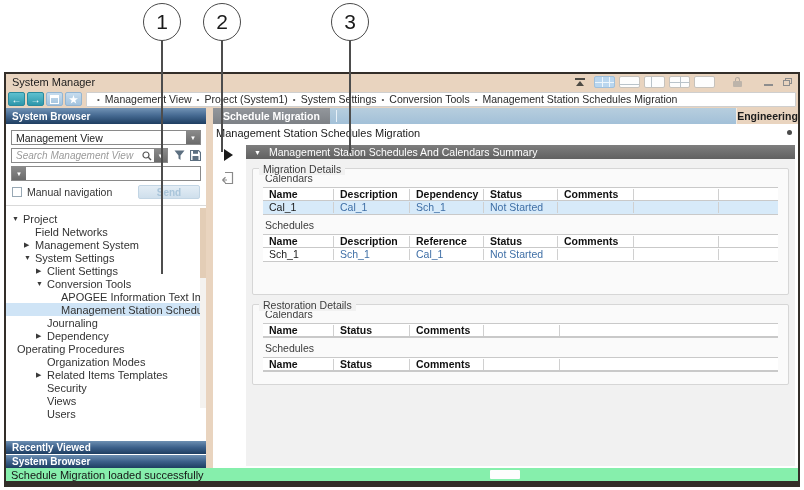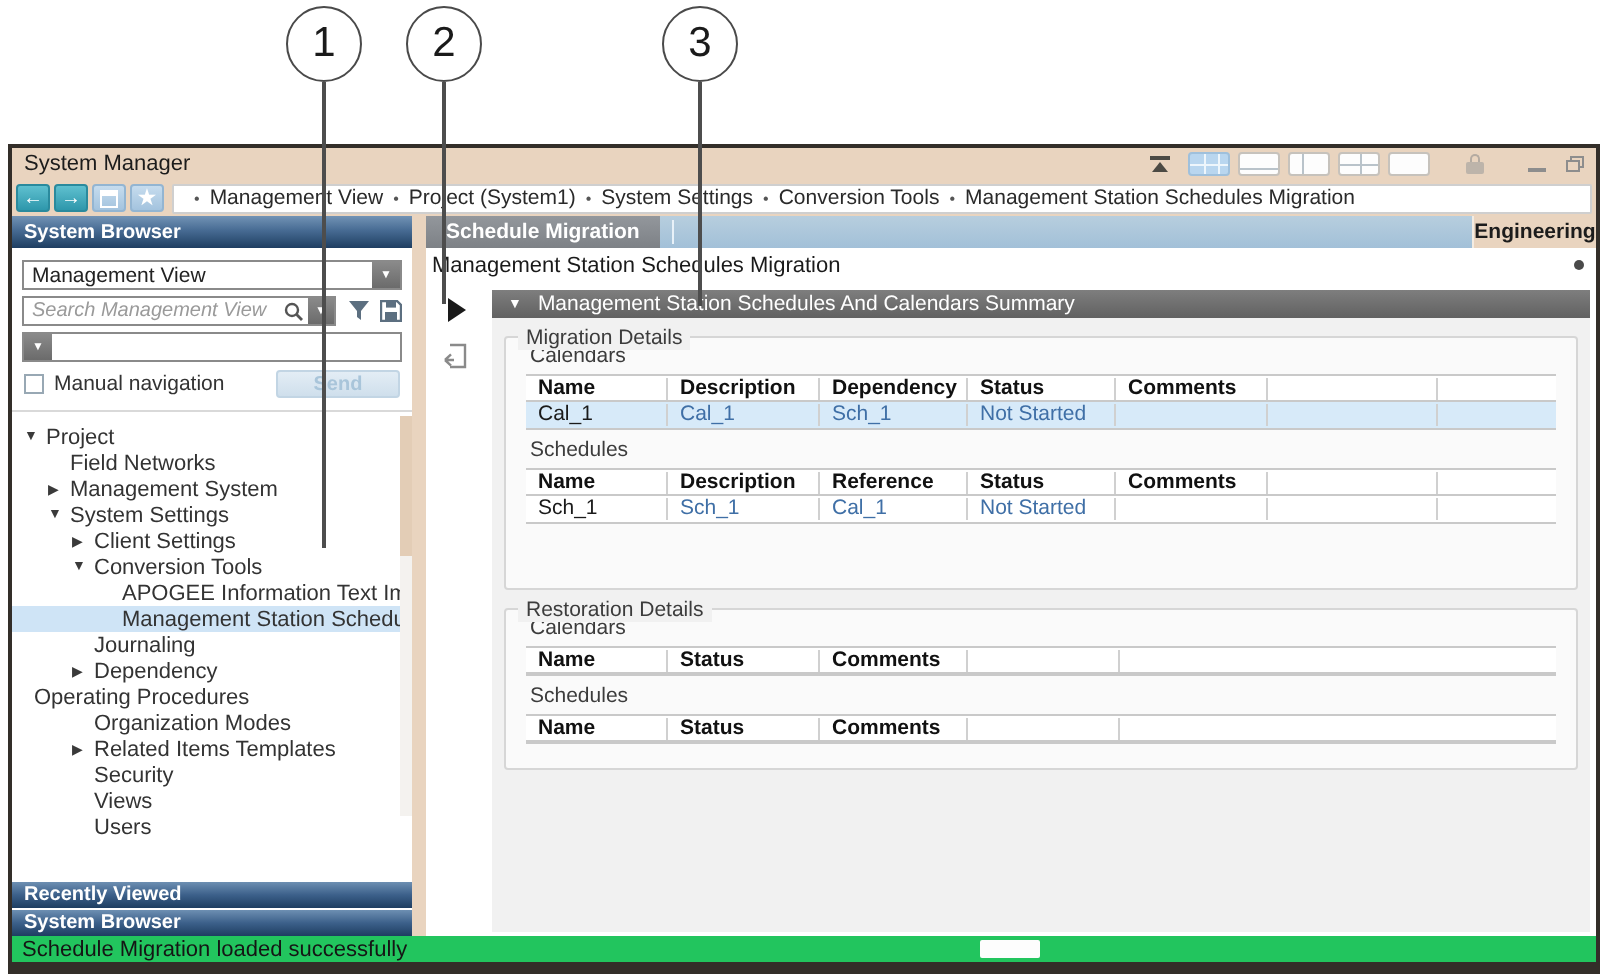--- a/index.html
+++ b/index.html
@@ -133,21 +133,21 @@
   .t-row.body { border-bottom:1px solid #ededed; }
   .t-row.body:last-child { border-bottom:none; }
   .t-row.selected { background:#d7eaf9; }
   .t-cell { font-size:10.5px; padding-left:6px; height:11px; line-height:11px;
     border-left:1px solid #d0d0d0; white-space:nowrap; overflow:hidden; color:#1a1a1a; }
   .t-cell:first-child { border-left:none; }
   .t-row.head .t-cell { font-weight:bold; color:#111; }
   .t-cell.link { color:#3f6fa6; }
 
   
-  .statusbar { flex:0 0 13px; background:#22c55e; display:flex; align-items:center;
+  .statusbar { flex:0 0 13px; background:#86efac; display:flex; align-items:center;
     padding:0 5px; font-size:11px; color:#151515; position:relative; }
   .status-notch { position:absolute; left:484px; top:2px; width:30px; height:9px; background:#fdfdfd; border-radius:1px; }
 </style>
 </head>
 <body>
 
 <div class="callout" id="callout-1">1</div>
 <div class="callout" id="callout-2">2</div>
 <div class="callout" id="callout-3">3</div>
 <div class="callout-line" id="line-1"></div>

